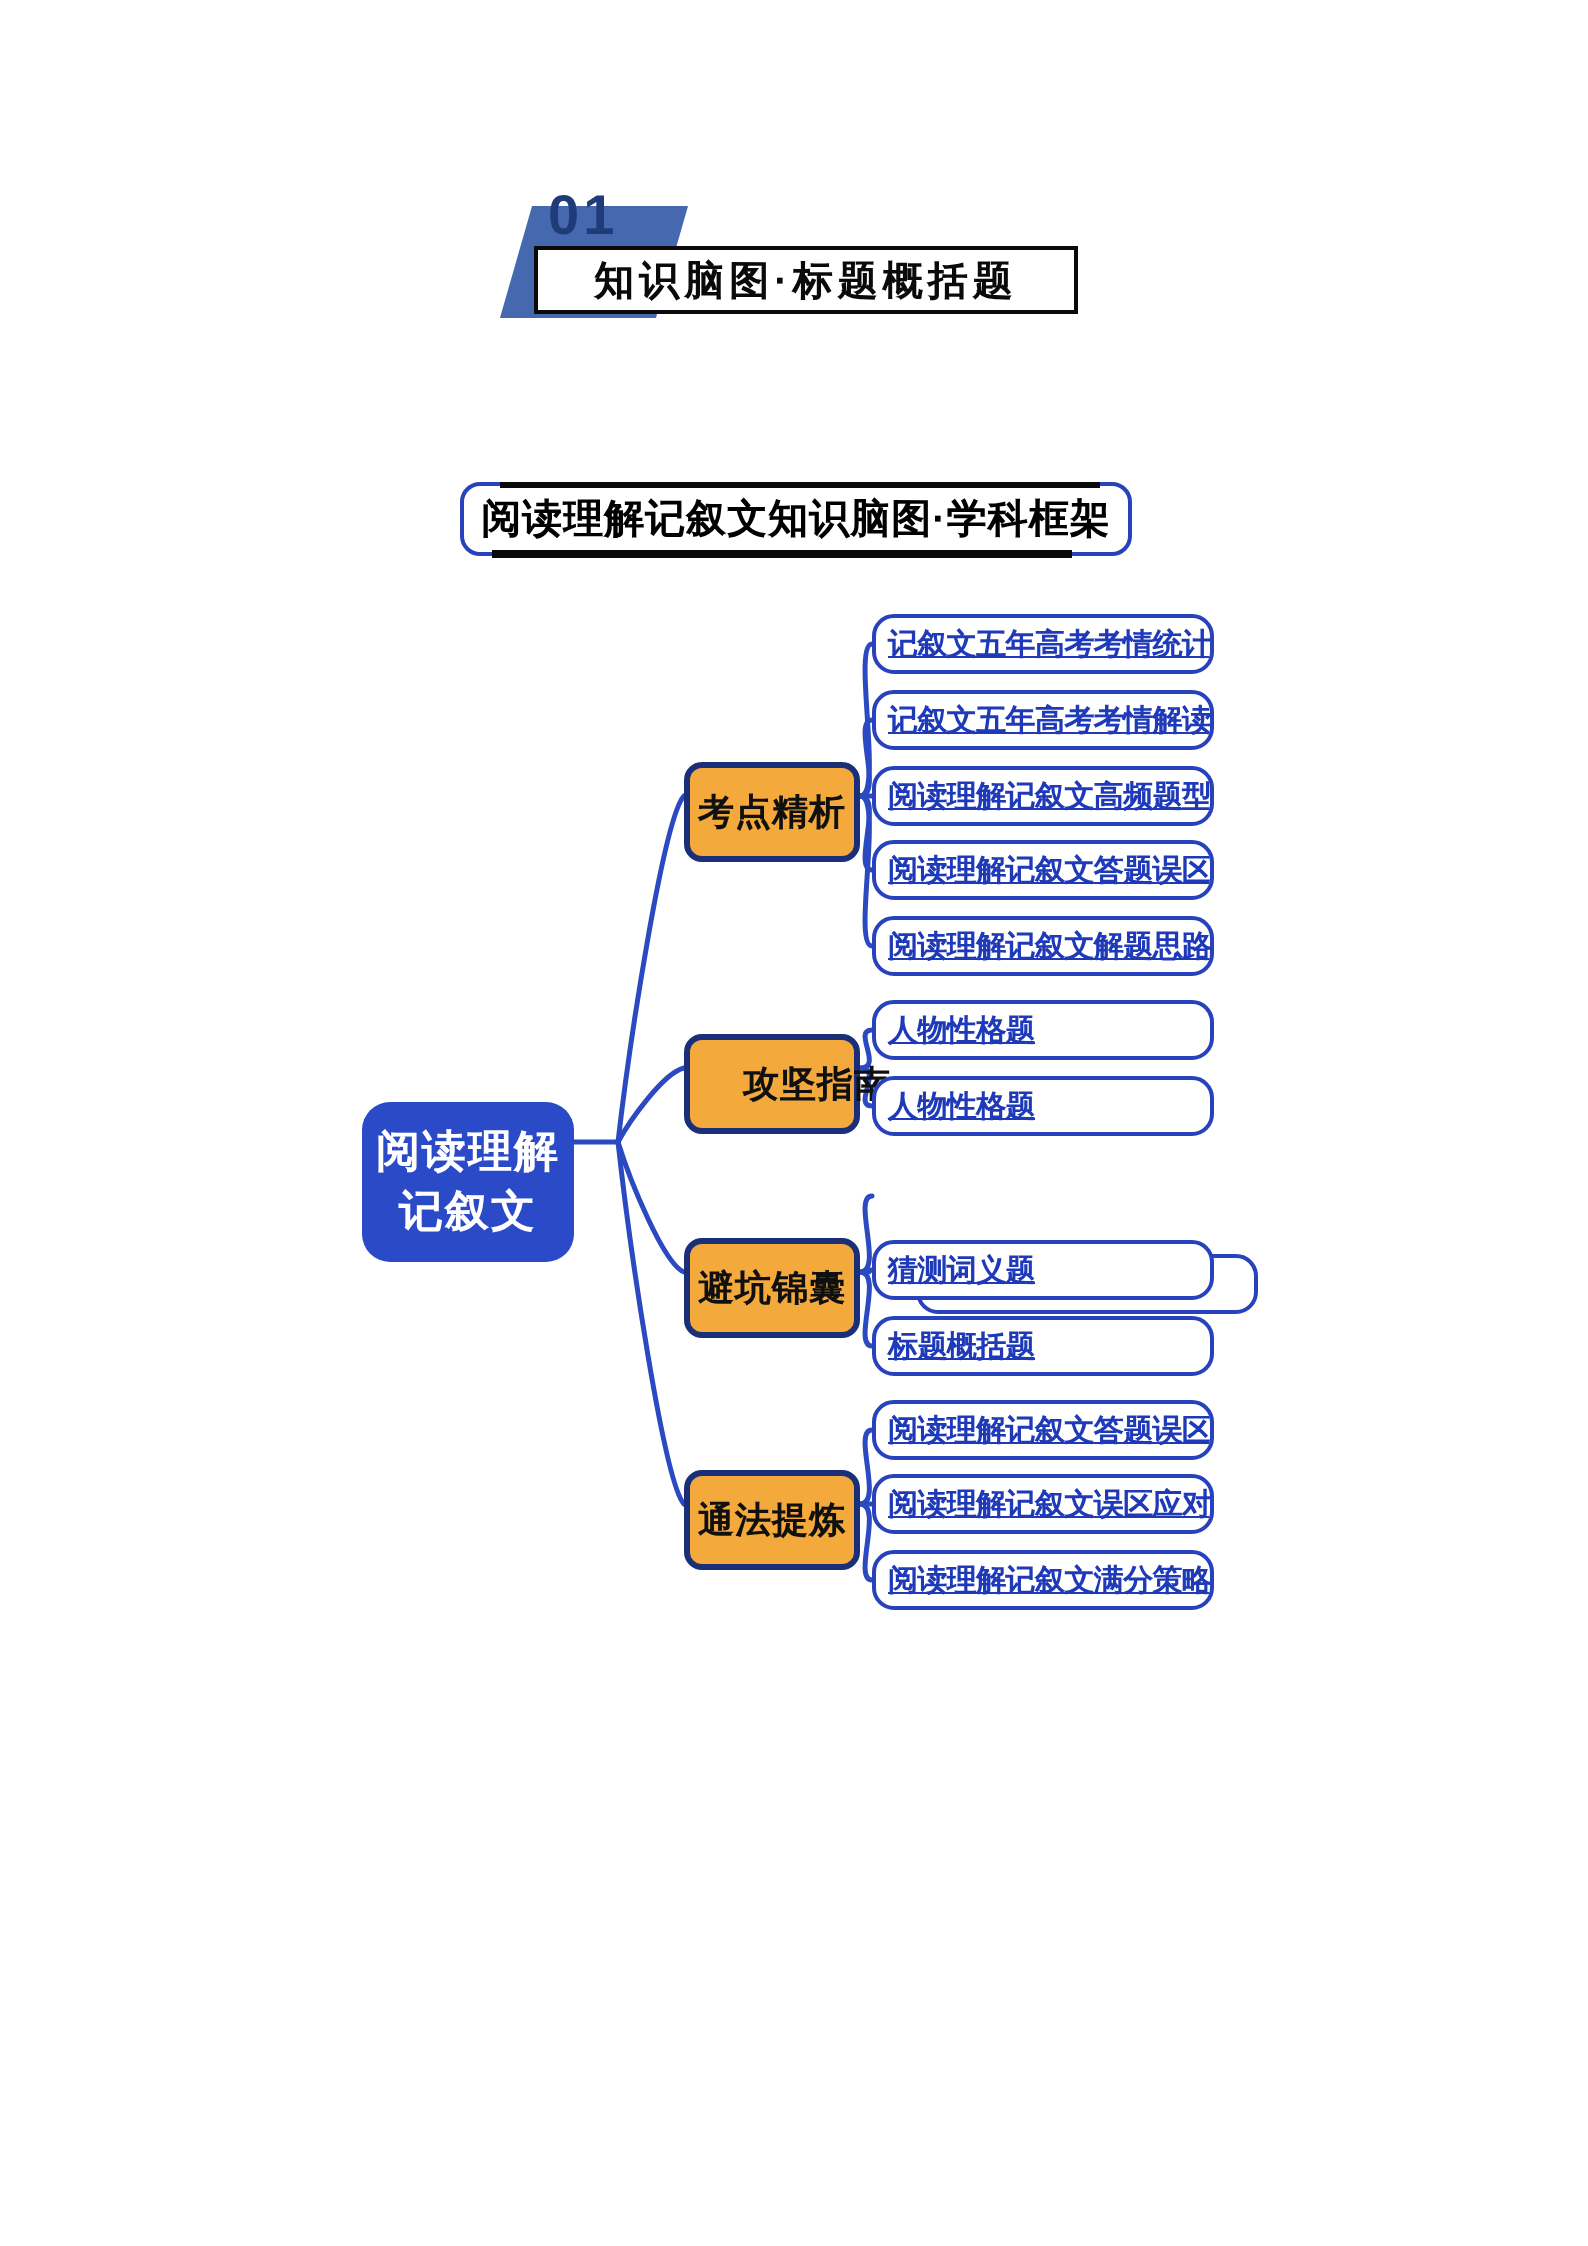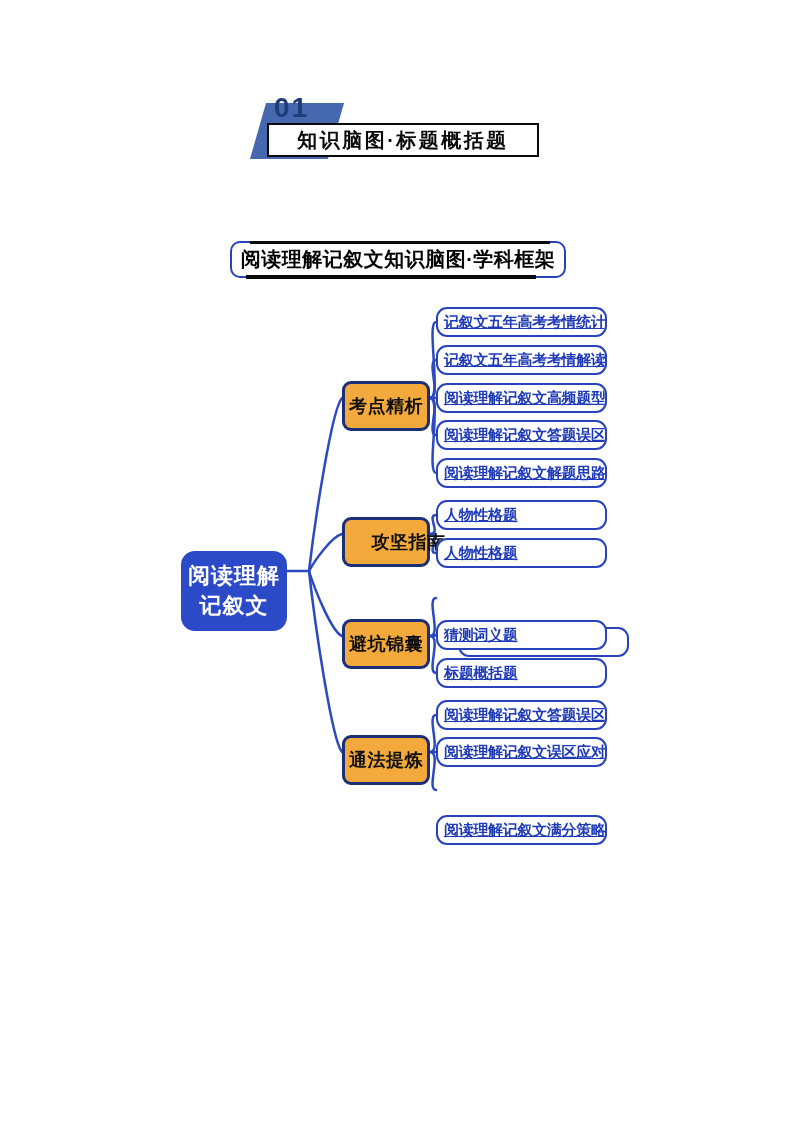--- a/index.html
+++ b/index.html
@@ -113,15 +113,15 @@
       <div class="branch-node" style="left: 342px; top: 517px; padding-left: 45px;">攻坚指南</div>
       <div class="leaf-node" style="left: 436px; top: 500px;">人物性格题</div>
       <div class="leaf-node" style="left: 436px; top: 538px;">人物性格题</div>
       <div class="branch-node" style="left: 342px; top: 619px;">避坑锦囊</div>
       <div class="leaf-node" style="left: 458px; top: 583px; margin-top: 44px;">文章寓意题</div>
       <div class="leaf-node" style="left: 436px; top: 620px;">猜测词义题</div>
       <div class="leaf-node" style="left: 436px; top: 658px;">标题概括题</div>
       <div class="branch-node" style="left: 342px; top: 735px;">通法提炼</div>
       <div class="leaf-node" style="left: 436px; top: 700px;">阅读理解记叙文答题误区</div>
       <div class="leaf-node" style="left: 436px; top: 737px;">阅读理解记叙文误区应对</div>
-      <div class="leaf-node" style="left: 436px; top: 775px; margin-top: 40px;">阅读理解记叙文满分策略</div>
+      <div class="leaf-node" style="left: 436px; top: 775px;">阅读理解记叙文满分策略</div>
     </div>
 </div>
 
 </body></html>

